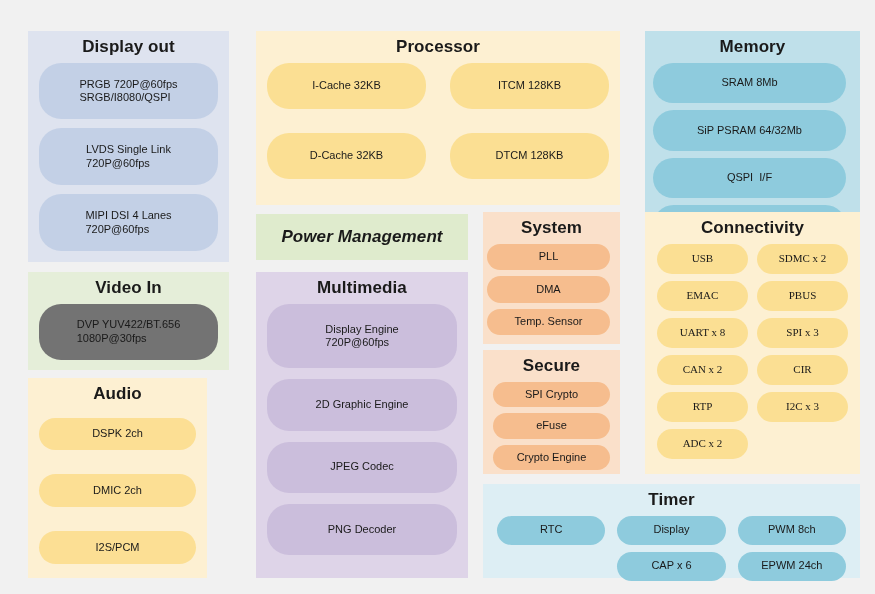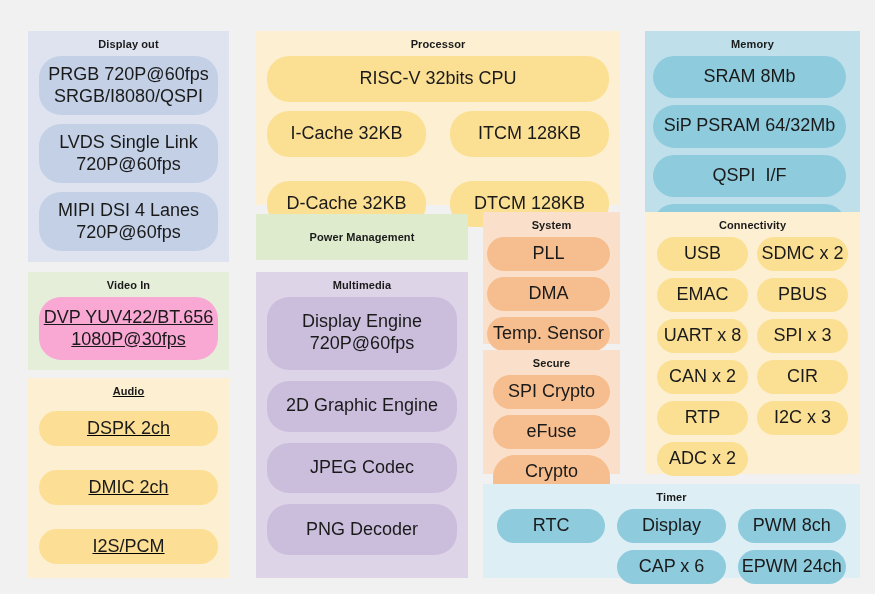--- a/index.html
+++ b/index.html
@@ -18,21 +18,21 @@
   .panel {
     position: absolute;
     box-sizing: border-box;
     display: flex;
     flex-direction: column;
     align-items: stretch;
   }
   .panel-title {
     text-align: center;
     font-weight: bold;
-    font-size: 11px;
+    font-size: 17px;
     color: #1a1a1a;
     line-height: 1.1;
     padding-top: 7px;
     padding-bottom: 6px;
     letter-spacing: 0.1px;
   }
   .chips {
     display: flex;
     flex-direction: column;
     gap: 7px;
@@ -49,58 +49,57 @@
     display: grid;
     grid-template-columns: 1fr 1fr 1fr;
     column-gap: 12px;
     row-gap: 7px;
   }
   .chip {
     box-sizing: border-box;
     display: flex;
     align-items: center;
     justify-content: center;
-    text-align: center;
-    font-size: 18px;
+    font-size: 11px;
     color: #1a1a1a;
     line-height: 1.22;
     padding: 6px 4px;
     white-space: pre-wrap;
     border-radius: 22px;
   }
   .chip.tall { min-height: 46px; }
   .chip.flexgrow { flex: 1 1 auto; }
 
   
   #display-out { left: 28px; top: 31px; width: 201px; height: 231px; background: #dee3ef; }
   #display-out .chip { background: #c3d0e6; }
   #display-out .chips { gap: 9px; padding-bottom: 11px; }
 
   #video-in { left: 28px; top: 272px; width: 201px; height: 98px; background: #e5eed9; }
-  #video-in .chip { background: #f9a8d4; text-decoration: underline; }
-
-  #audio { left: 28px; top: 378px; width: 201px; height: 200px; background: #fdf0d2; text-decoration: underline; }
+  #video-in .chip { background: #737373; }
+
+  #audio { left: 28px; top: 378px; width: 179px; height: 200px; background: #fdf0d2; }
   #audio .chip { background: #fcdf94; }
   #audio .chips { gap: 24px; padding-top: 8px; padding-bottom: 14px; }
 
   
   #processor { left: 256px; top: 31px; width: 364px; height: 174px; background: #fdf0d2; }
   #processor .chip { background: #fbdf93; }
   #processor .chips { padding-bottom: 11px; gap: 9px; }
   #processor .row-full .chip { width: 100%; }
   #proc-grid {
     display: grid;
     grid-template-columns: 1fr 1fr;
     column-gap: 17px;
     row-gap: 9px;
     gap: 24px;
   }
 
   #power-mgmt { left: 256px; top: 214px; width: 212px; height: 46px; background: #dfebcd; }
-  #power-mgmt .panel-title { padding: 12px; height: 100%; display: flex; align-items: center; justify-content: center; }
+  #power-mgmt .panel-title { padding: 12px; height: 100%; display: flex; align-items: center; justify-content: center; font-style: italic; }
 
   #multimedia { left: 256px; top: 272px; width: 212px; height: 306px; background: #ded4e8; }
   #multimedia .chip { background: #cbbedc; }
   #multimedia .chips { gap: 11px; padding-bottom: 23px; }
 
   
   #system { left: 483px; top: 212px; width: 137px; height: 132px; background: #fae0ca; }
   #system .chip { background: #f6bd8e; }
   #system .chips { gap: 6px; padding: 0 10px 9px 4px; }
 
@@ -108,21 +107,21 @@
   #secure .chip { background: #f6bd8e; }
   #secure .chips { gap: 6px; padding: 0 10px 9px 10px; }
 
   
   #memory { left: 645px; top: 31px; width: 215px; height: 226px; background: #bfe0ea; }
   #memory .chip { background: #8ecbdd; }
   #memory .chips { gap: 7px; padding: 0 14px 11px 8px; }
 
   #connectivity { left: 645px; top: 212px; width: 215px; height: 262px; background: #fdf0d2; }
   #connectivity .chip { background: #fbdf93; min-height: 30px; }
-  #connectivity .chips { padding: 0 12px 17px 12px; }
+  #connectivity .chips { padding: 0 12px 17px 12px; font-family: Liberation Serif, serif; }
 
   #timer { left: 483px; top: 484px; width: 377px; height: 94px; background: #ddeef4; }
   #timer .chip { background: #8ecbdd; min-height: 29px; }
   #timer .chips { padding: 0 14px 11px 14px; }
   #timer .empty-cell { visibility: hidden; }
 </style>
 </head>
 <body>
 
 <div id="canvas">
@@ -152,23 +151,20 @@
     <div class="chips">
       <div class="chip flexgrow">DSPK 2ch</div>
       <div class="chip flexgrow">DMIC 2ch</div>
       <div class="chip flexgrow">I2S/PCM</div>
     </div>
   </div>
 
   <div class="panel" id="processor">
     <div class="panel-title">Processor</div>
     <div class="chips">
-      <div class="row-full">
-        <div class="chip tall">RISC-V 32bits CPU</div>
-      </div>
       <div id="proc-grid">
         <div class="chip tall">I-Cache 32KB</div>
         <div class="chip tall">ITCM 128KB</div>
         <div class="chip tall">D-Cache 32KB</div>
         <div class="chip tall">DTCM 128KB</div>
       </div>
     </div>
   </div>
 
   <div class="panel" id="power-mgmt">

